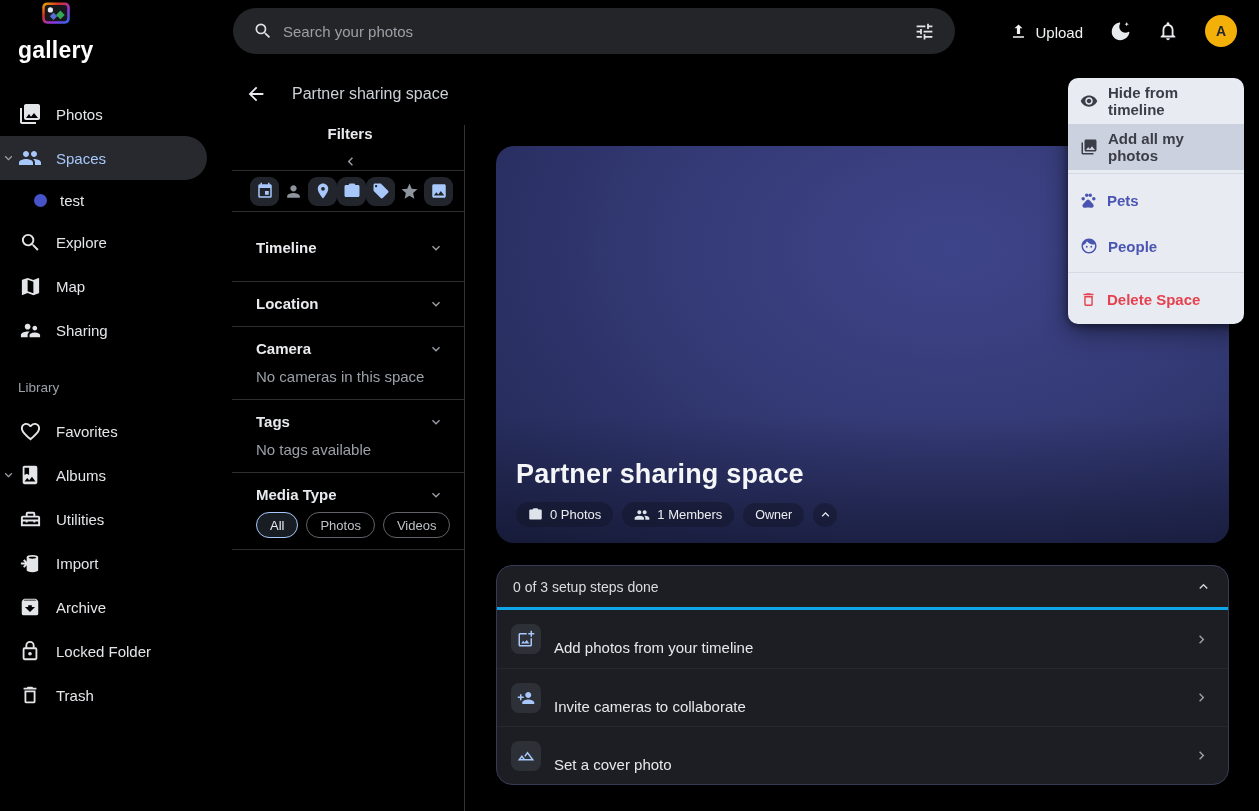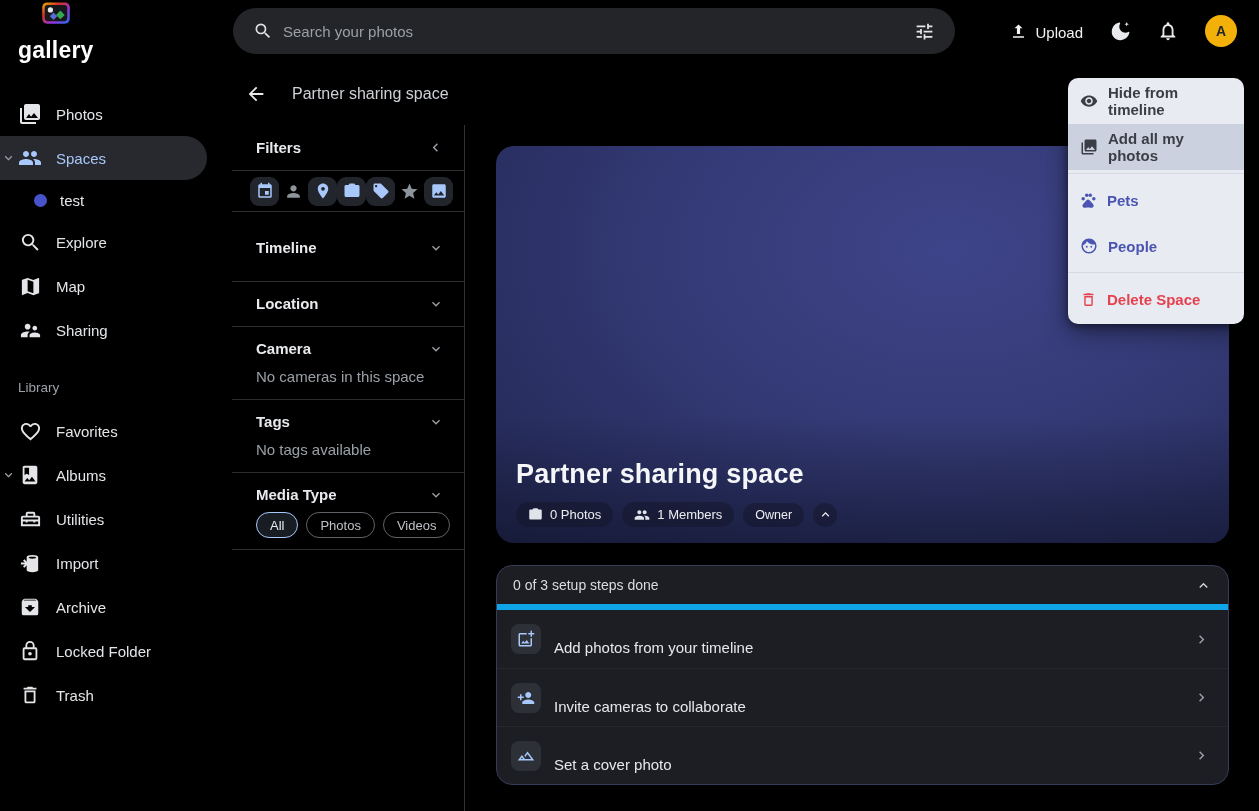--- a/index.html
+++ b/index.html
@@ -37,21 +37,21 @@
 
   
   .content{position:absolute;left:232px;top:62px;right:0;bottom:0;}
   .page-header{height:63px;display:flex;align-items:center;}
   .back-btn{width:24px;height:24px;margin-left:12px;background:none;border:none;color:#e8eaed;cursor:pointer;display:flex;align-items:center;justify-content:center;}
   .page-title{margin-left:24px;font-size:16px;color:#cdd1d6;}
   .body-row{position:absolute;left:0;top:63px;right:0;bottom:0;display:flex;}
 
   
   .filter-col{width:233px;border-right:1px solid #303236;}
-  .f-head{height:45px;display:flex;align-items:center;justify-content:space-between;padding:0 20px 0 24px;}
+  .f-head{height:45px;display:flex;align-items:center;justify-content:space-between;padding:0 20px 0 24px;flex-direction:column;}
   .f-title{font-size:15px;font-weight:600;color:#e8eaed;}
   .f-collapse{background:none;border:none;color:#9aa0a6;cursor:pointer;display:flex;}
   .f-div{height:0;border-top:1px solid #2b2d31;}
   .f-icons{height:40px;display:flex;align-items:center;padding-left:18px;}
   .f-ic{width:29px;height:29px;border:none;background:transparent;color:#8e949c;border-radius:9px;display:flex;align-items:center;justify-content:center;cursor:pointer;}
   .f-ic.on{background:#22262c;color:var(--accent);}
   .f-section{padding:11px 20px 11px 24px;}
   .f-section.tl{padding-top:25px;padding-bottom:22px;}
   .f-sec-head{display:flex;align-items:center;justify-content:space-between;line-height:22px;cursor:pointer;}
   .f-sec-title{font-size:15px;font-weight:600;color:#e8eaed;}
@@ -68,21 +68,21 @@
   .hero::after{content:"";position:absolute;inset:0;border-radius:18px;background:linear-gradient(180deg,rgba(0,0,0,0) 68%,rgba(4,6,16,.38) 100%);pointer-events:none;}
   .hero-bottom{position:absolute;left:20px;bottom:16px;z-index:2;}
   .hero-title{font-size:27px;font-weight:700;color:#f5f6f8;letter-spacing:.2px;}
   .badge-row{margin-top:12px;display:flex;align-items:center;gap:9px;}
   .badge{height:25px;display:flex;align-items:center;gap:7px;padding:0 12px;border-radius:13px;background:rgba(16,20,34,.42);color:#eceef1;font-size:13px;}
   .badge .ic{color:#dfe3ea;}
   .chip{height:24px;display:flex;align-items:center;padding:0 12px;border-radius:12px;background:rgba(16,20,34,.42);color:#eceef1;font-size:12.5px;}
   .hero-collapse{width:24px;height:24px;border-radius:50%;background:rgba(16,20,34,.42);border:none;color:#eceef1;display:flex;align-items:center;justify-content:center;cursor:pointer;}
 
   .setup{margin:22px 30px 0 31px;background:#1d1e23;border:1px solid #363b58;border-radius:16px;overflow:hidden;}
-  .setup-head{height:44px;display:flex;align-items:center;justify-content:space-between;padding:0 16px;border-bottom:6px solid #0ea5e9;cursor:pointer;}
+  .setup-head{height:44px;display:flex;align-items:center;justify-content:space-between;padding:0 16px;border-bottom:3px solid #0ea5e9;cursor:pointer;}
   .setup-title{font-size:14px;color:#dadce0;}
   .setup-chev{color:#cfd3d8;display:flex;background:none;border:none;cursor:pointer;}
   .step{height:58px;display:flex;align-items:center;padding:0 18px 0 14px;cursor:pointer;}
   .step + .step{border-top:1px solid #27282d;}
   .step-ic{width:30px;height:30px;border-radius:8px;background:#2d3137;color:var(--accent);display:flex;align-items:center;justify-content:center;}
   .step-label{margin-left:13px;font-size:15px;font-weight:500;color:#e6e8eb;flex:1;margin-top:17px;}
   .step-go{color:#9aa0a6;display:flex;}
 
   
   .menu{position:absolute;left:1068px;top:78px;width:176px;background:var(--menu-bg);border-radius:10px;z-index:100;

